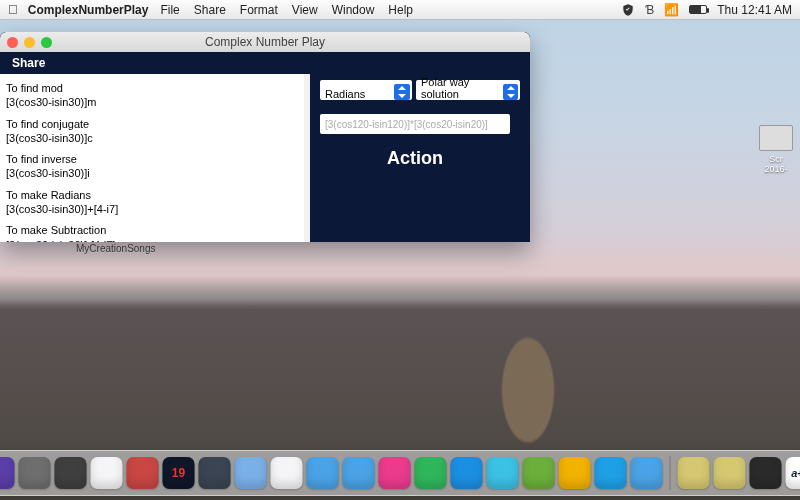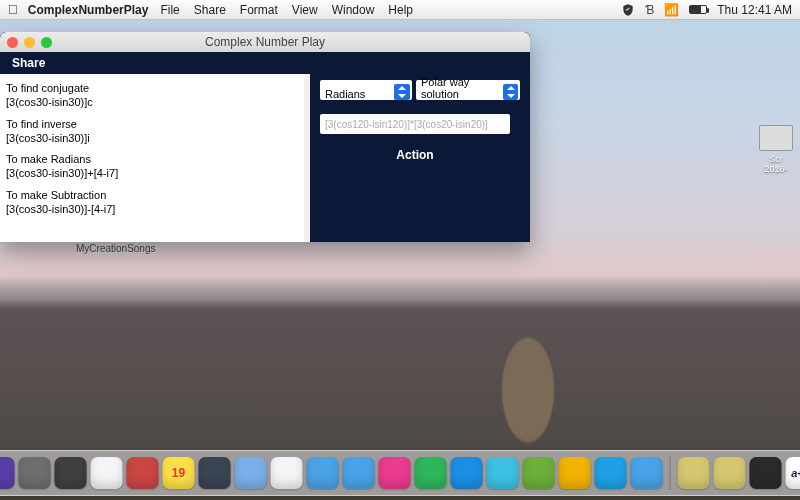--- a/index.html
+++ b/index.html
@@ -98,21 +98,21 @@
     content:""; position:absolute; left:4px; width:0; height:0;
     border-left:4px solid transparent; border-right:4px solid transparent;
   }
   .sel .arrow::before { top:2px; border-bottom:4px solid #fff; }
   .sel .arrow::after { bottom:2px; border-top:4px solid #fff; }
   .expr-input {
     background:#fff; height:20px; width:190px; font-size:10px; color:#aaa;
     display:flex; align-items:center; padding:0 5px; margin-bottom:14px;
     border-radius:2px;
   }
-  .action { color:#fff; font-size:12px; font-weight:700; align-self:center; margin-left:-10px; }
+  .action { color:#fff; font-size:18px; font-weight:700; align-self:center; margin-left:-10px; }
 
   .dock-wrap {
     position:absolute; bottom:4px; left:50%; transform:translateX(-50%);
     z-index:40;
   }
   .dock {
     height:46px; padding:4px 10px;
     background: rgba(225,225,230,0.55);
     border-radius:14px;
     border:1px solid rgba(255,255,255,.5);
@@ -121,21 +121,21 @@
     backdrop-filter: blur(3px);
   }
   .dock .app {
     width:32px; height:32px; margin:0 2px; border-radius:7px;
     display:flex; align-items:center; justify-content:center;
     font-size:9px; color:#fff; font-weight:700;
     box-shadow: inset 0 -6px 8px rgba(0,0,0,.15), 0 1px 2px rgba(0,0,0,.2);
   }
   .dock .divider { width:1px; height:34px; background:rgba(0,0,0,.25); margin:0 5px; }
   .dock .aib { background:#fff; color:#102040; font-style:italic; letter-spacing:-.5px; font-size:11px; }
-  .dock .cal { background:#fde047; color:#e33; font-size:12px; }
+  .dock .cal { background:#0f172a; color:#e33; font-size:12px; }
 </style>
 </head>
 <body>
 
 <div class="wallpaper"></div>
 
 <div class="menubar">
   <span class="apple"></span>
   <span class="app-title">ComplexNumberPlay</span>
   <span class="mi">File</span>
@@ -174,20 +174,24 @@
       <div class="tl grn"></div>
     </div>
     <div class="wtitle">Complex Number Play</div>
   </div>
   <div class="share-row">
     <span>Share</span>
   </div>
   <div class="main">
     <div class="left">
       <div class="group">
+          <div class="h">To find mod</div>
+          <div>[3(cos30-isin30)]m</div>
+        </div>
+      <div class="group">
           <div class="h">To find conjugate</div>
           <div>[3(cos30-isin30)]c</div>
         </div>
       <div class="group">
           <div class="h">To find inverse</div>
           <div>[3(cos30-isin30)]i</div>
         </div>
       <div class="group">
           <div class="h">To make Radians</div>
           <div>[3(cos30-isin30)]+[4-i7]</div>

